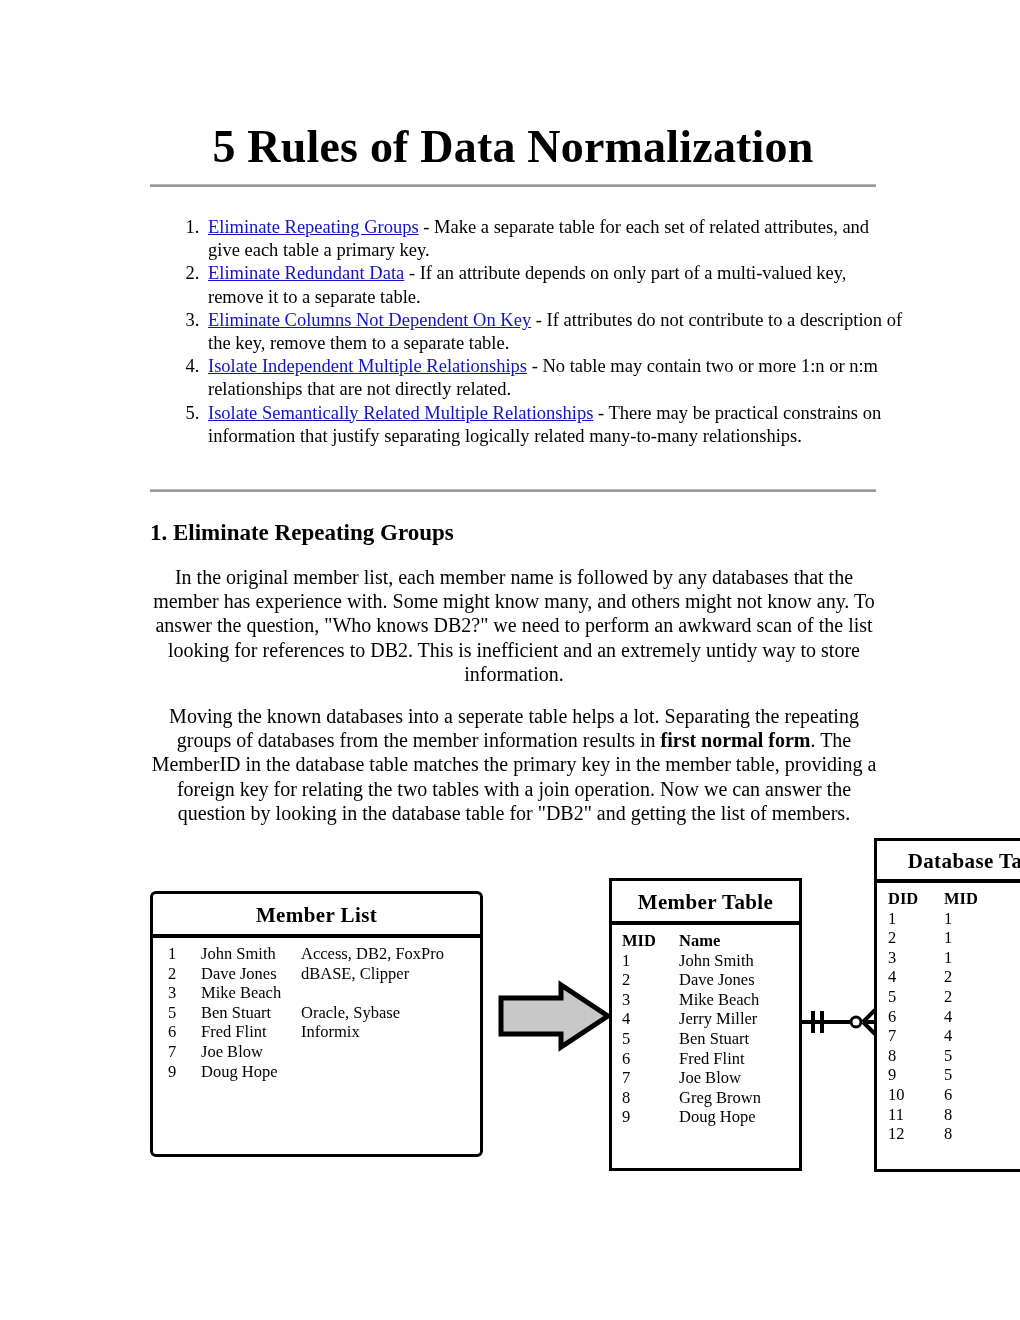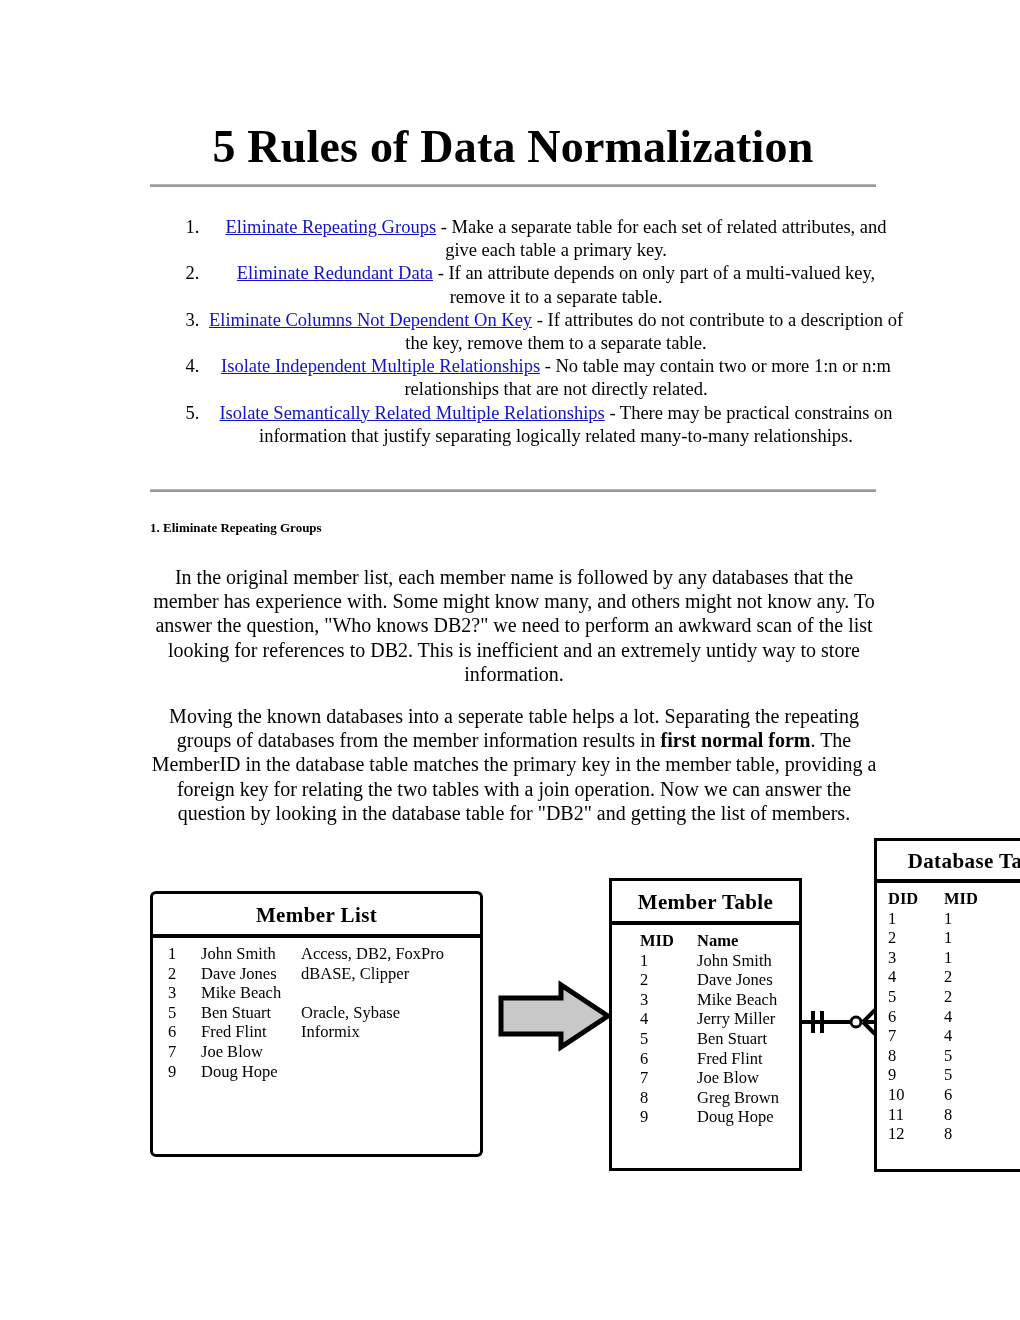--- a/index.html
+++ b/index.html
@@ -58,34 +58,33 @@
     width: 700px;
     margin: 0;
     padding: 0 0 0 28px;
     font-size: 18.5px;
     line-height: 23.2px;
     list-style-type: decimal;
   }
   .rules-list li {
     margin: 0 0 0 0;
     padding-left: 4px;
-    text-align: center;
   }
   .rule-link {
     color: #1212c8;
     text-decoration: underline;
     cursor: pointer;
   }
 
   
   .section-heading {
     position: absolute;
     left: 150px;
     top: 520px;
-    font-size: 13px;
+    font-size: 23px;
     font-weight: bold;
   }
 
   
   .body-par {
     position: absolute;
     left: 150px;
     width: 728px;
     font-size: 20px;
     line-height: 24.2px;
@@ -152,21 +151,21 @@
   #member-list .c-db   { width: 180px; }
 
   
   #member-table {
     left: 609px;
     top: 48px;
     width: 193px;
     height: 293px;
   }
   #member-table .entity-title { height: 44px; line-height: 42px; }
-  #member-table .entity-body  { padding-left: 28px; }
+  #member-table .entity-body  { padding-left: 10px; }
   #member-table .c-id   { width: 57px; }
   #member-table .c-name { width: 120px; }
 
   
   #database-table {
     left: 874px;
     top: 8px;
     width: 210px;
     height: 334px;
   }

